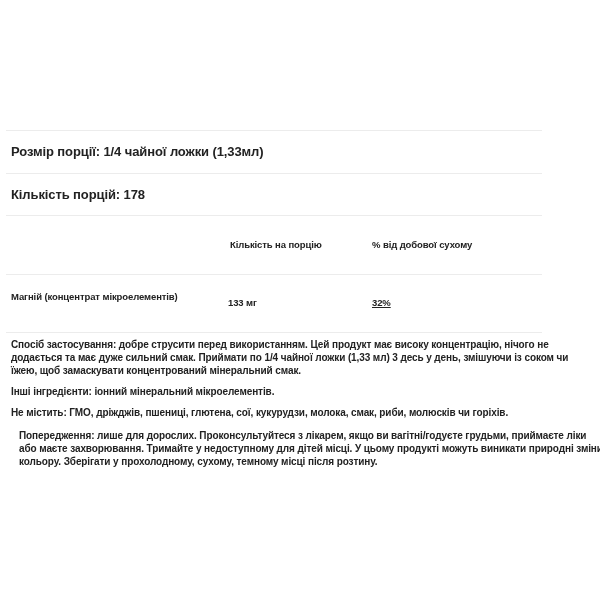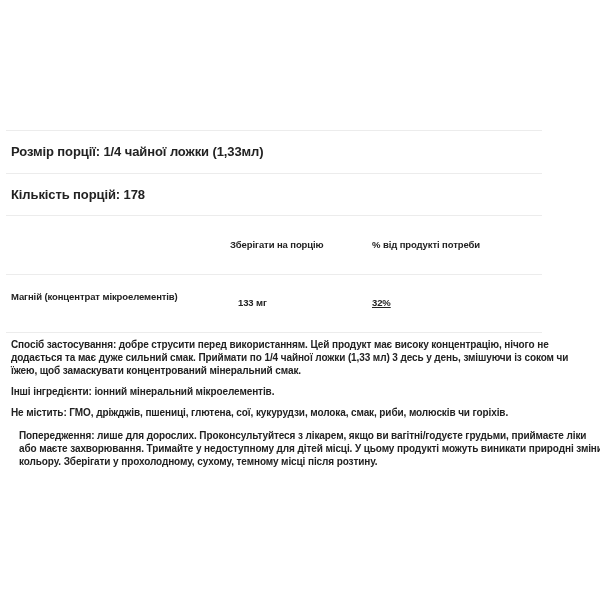--- a/index.html
+++ b/index.html
@@ -57,27 +57,27 @@
 <body>
 
 <div class="panel">
   <div class="divider" style="top:0px;"></div>
   <div class="row-text" style="top:14px;">Розмір порції: 1/4 чайної ложки (1,33мл)</div>
   <div class="divider" style="top:43px;"></div>
   <div class="row-text" style="top:57px;">Кількість порцій: 178</div>
   <div class="divider" style="top:85px;"></div>
 
   <div class="cell" style="left:5px; top:109px;"></div>
-  <div class="cell" style="left:224px; top:109px;">Зберігати на порцію</div>
-  <div class="cell" style="left:366px; top:109px;">% від продукті потреби</div>
+  <div class="cell" style="left:224px; top:109px;">Кількість на порцію</div>
+  <div class="cell" style="left:366px; top:109px;">% від добової сухому</div>
 
   <div class="divider" style="top:144px;"></div>
 
   <div class="cell" style="left:5px; top:161px;text-align:center;">Магній (концентрат мікроелементів)</div>
-  <div class="cell" style="left:232px; top:167px;">133 мг</div>
+  <div class="cell" style="left:222px; top:167px;">133 мг</div>
   <div class="cell" style="left:366px; top:167px;text-decoration:underline;">32%</div>
 
   <div class="divider" style="top:202px;"></div>
 </div>
 
 <div class="para" style="top:338px;">Спосіб застосування: добре струсити перед використанням. Цей продукт має високу концентрацію, нічого не додається та має дуже сильний смак. Приймати по 1/4 чайної ложки (1,33 мл) 3 десь у день, змішуючи із соком чи їжею, щоб замаскувати концентрований мінеральний смак.</div>
 <div class="para" style="top:385px;">Інші інгредієнти: іонний мінеральний мікроелементів.</div>
 <div class="para" style="top:406px;">Не містить: ГМО, дріжджів, пшениці, глютена, сої, кукурудзи, молока, смак, риби, молюсків чи горіхів.</div>
 <div class="para" style="top:429px;margin-left:8px;">Попередження: лише для дорослих. Проконсультуйтеся з лікарем, якщо ви вагітні/годуєте грудьми, приймаєте ліки або маєте захворювання. Тримайте у недоступному для дітей місці. У цьому продукті можуть виникати природні зміни кольору. Зберігати у прохолодному, сухому, темному місці після розтину.</div>
 

